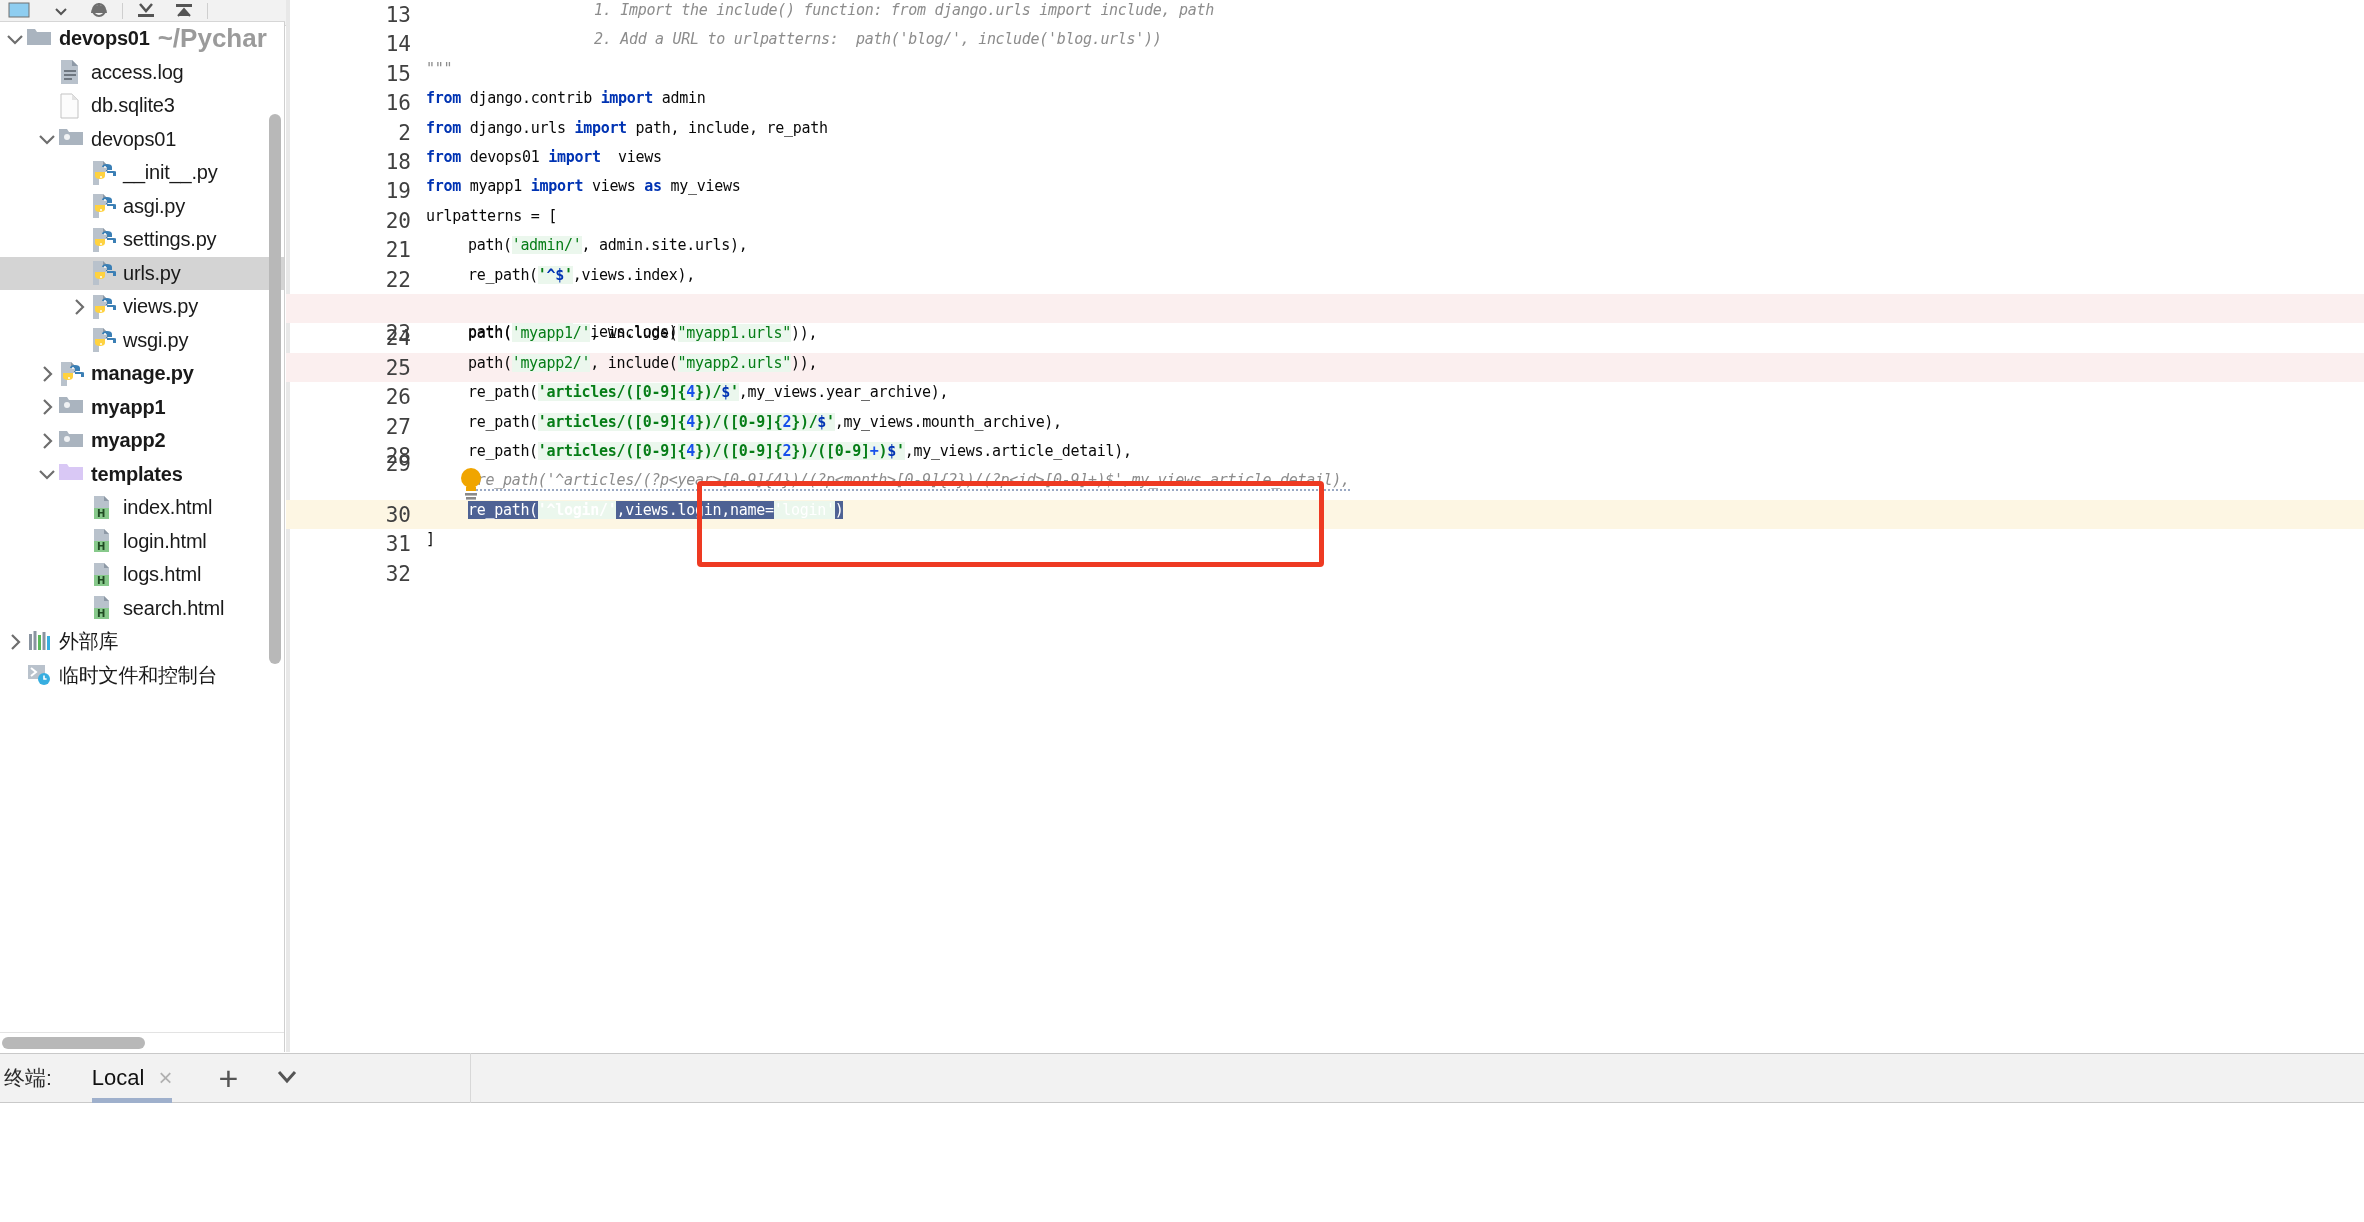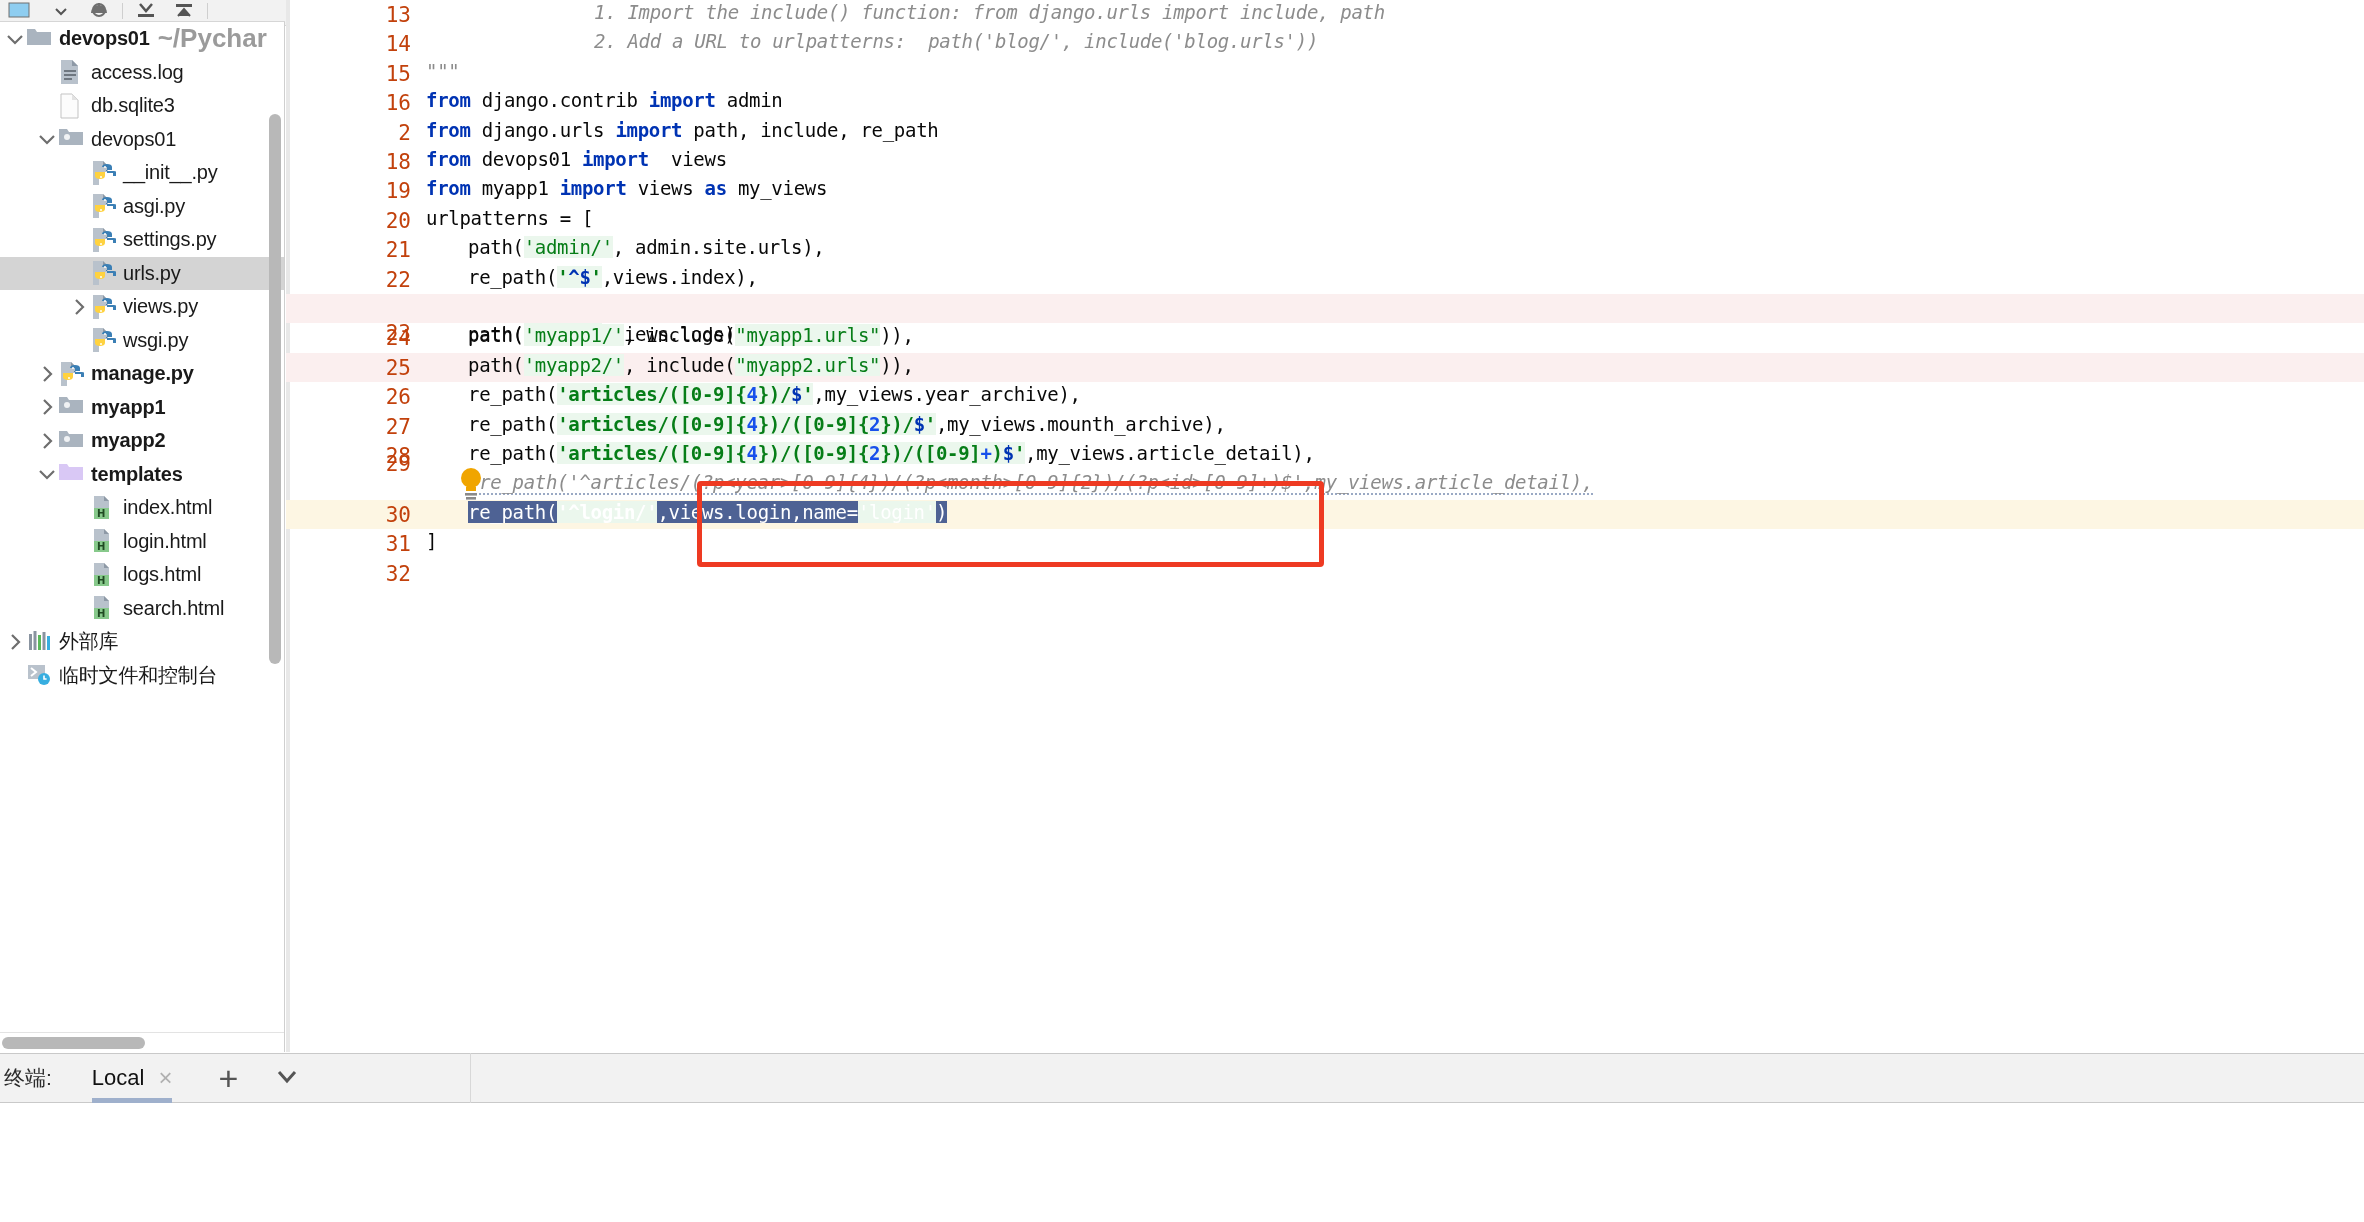--- a/index.html
+++ b/index.html
@@ -62,25 +62,25 @@
   }
 
   
   .editor {
     position: absolute; top: 0; left: 286px; right: 0; height: 1052px;
     background: #ffffff; overflow: hidden;
     font-family: "DejaVu Sans Mono", monospace;
   }
   .gutter-line {
     position: absolute; left: 0; width: 125px; text-align: right;
-    font-size: 21px; color: #c2410c; font-family: "DejaVu Sans Mono", monospace;
+    font-size: 21px; color: #404040; font-family: "DejaVu Sans Mono", monospace;
   }
   .code-line {
     position: absolute; left: 140px; white-space: pre;
-    font-size: 19px; color: #080808; font-family: "DejaVu Sans Mono", monospace;
+    font-size: 15px; color: #080808; font-family: "DejaVu Sans Mono", monospace;
     letter-spacing: -0.3px;
   }
   .row-hl { position: absolute; left: 0; right: 0; height: 29.4px; }
   .row-pink { background: #fbefef; }
   .row-yellow { background: #fdf6e3; }
   .ed-bar { position: absolute; left: 0; top: 0; width: 4px; height: 1052px; background: #e8e8e8; }
 
   .k  { color: #0033b3; font-weight: bold; }   
   .s  { color: #067d17; }                      
   .sb { color: #067d17; font-weight: bold; }   

